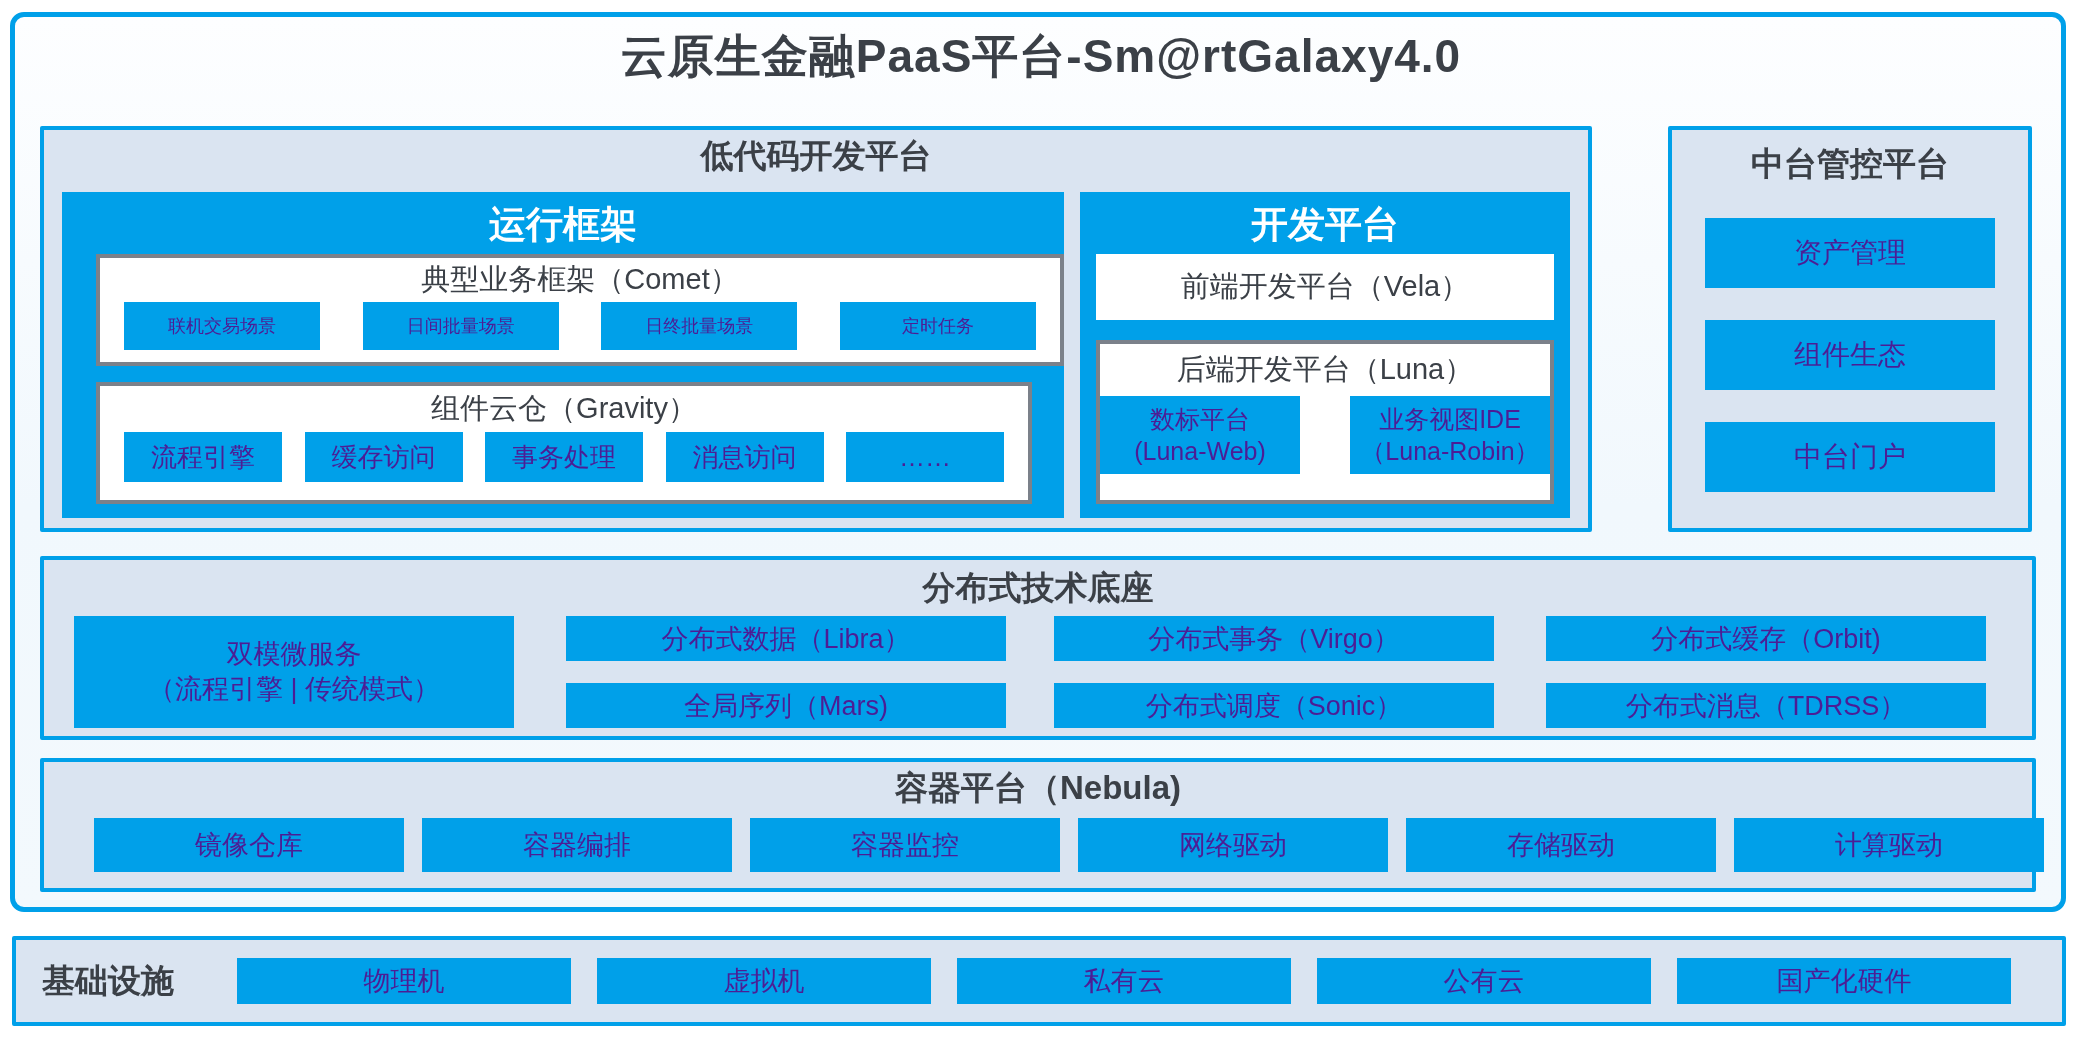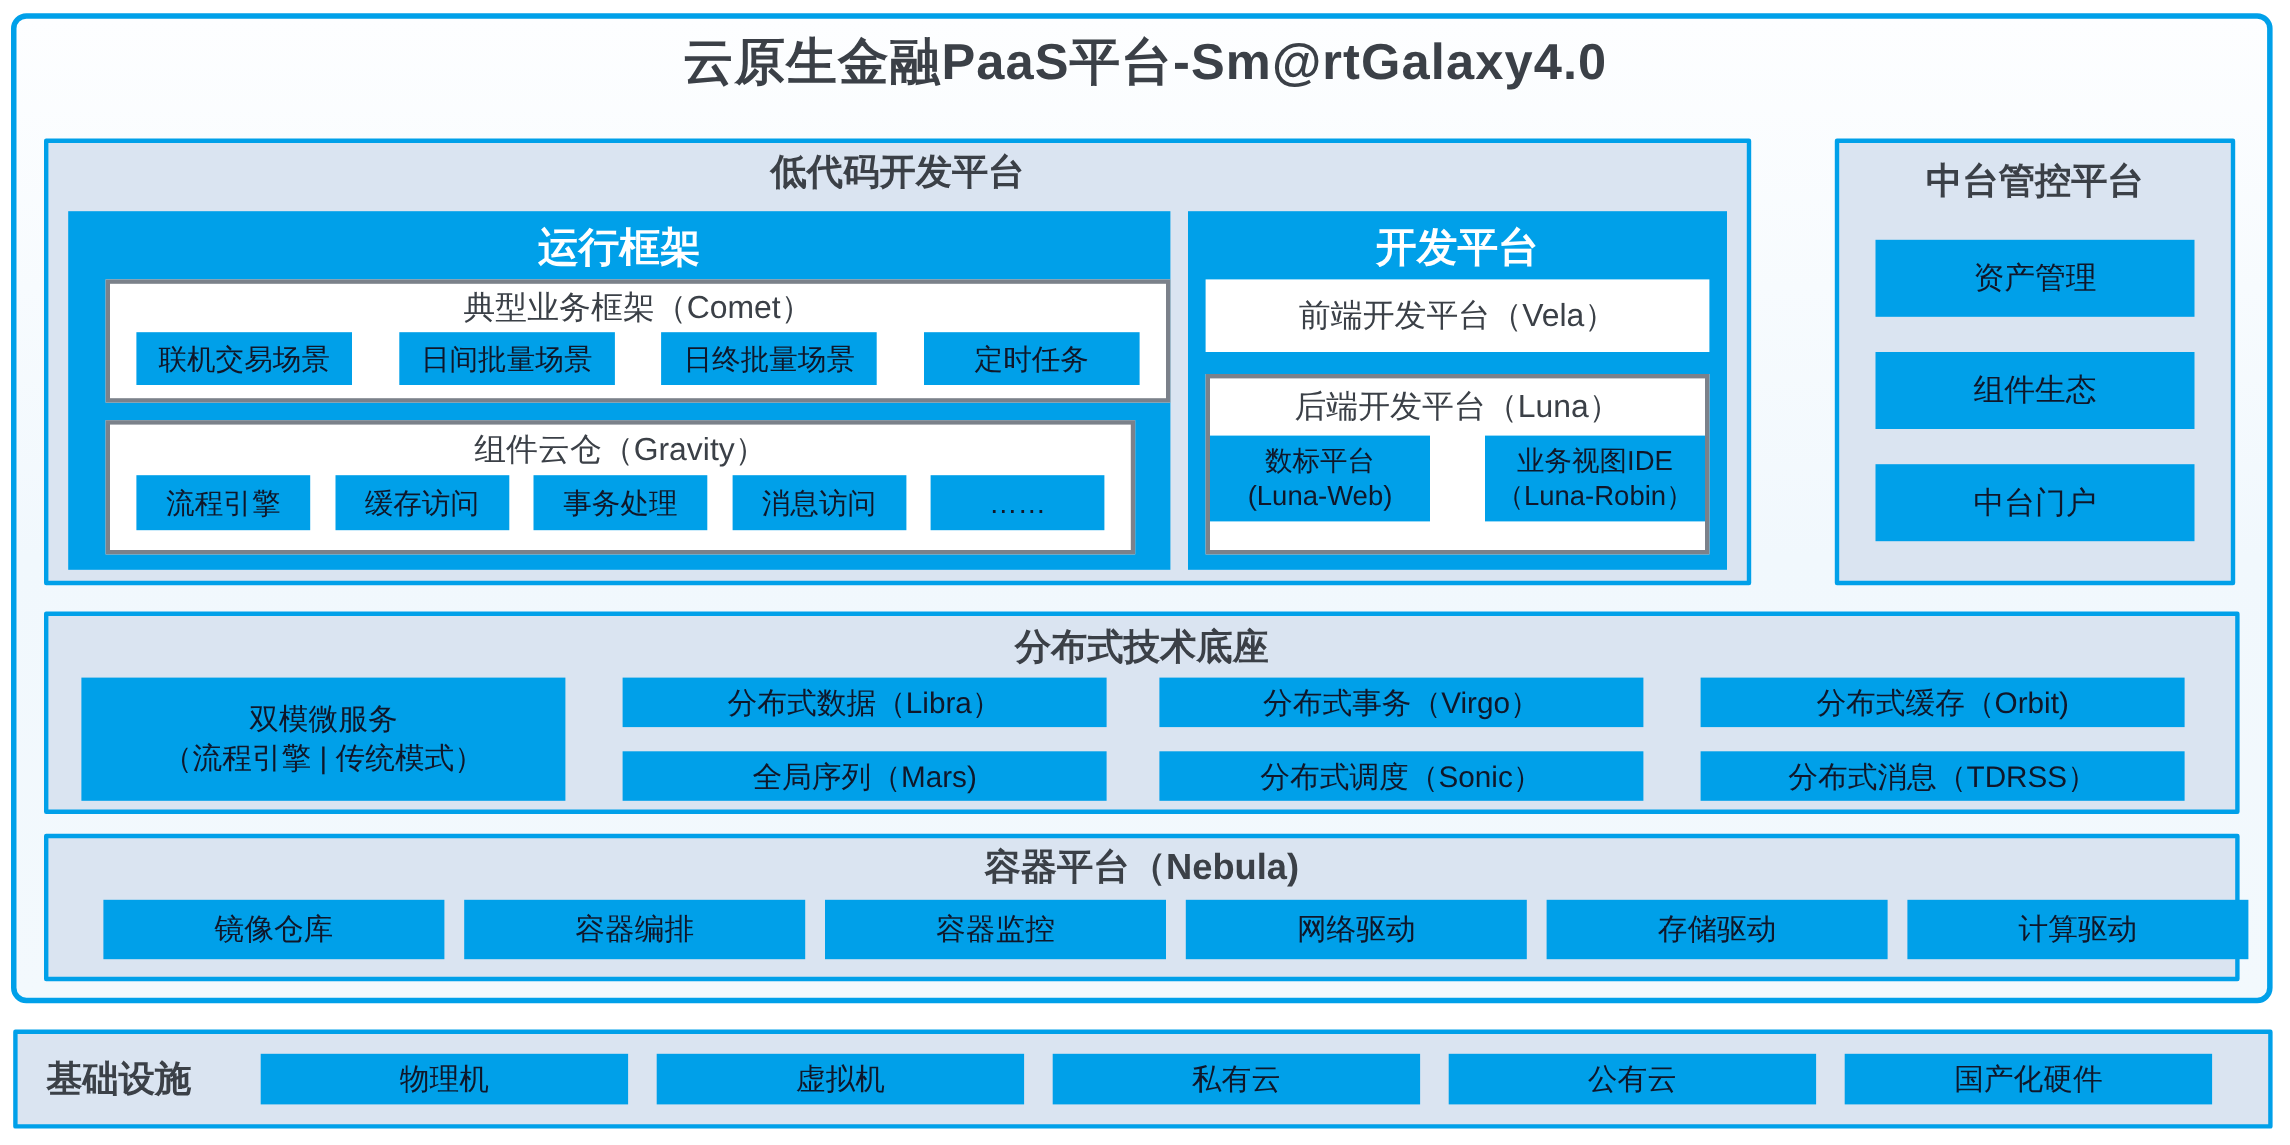--- a/index.html
+++ b/index.html
@@ -20,34 +20,34 @@
   }
   
   .light-panel{position:absolute;background:#dae4f1;border:4px solid #00a0e9;border-radius:2px;box-sizing:border-box;}
   .cyan-panel{position:absolute;background:#00a0e9;box-sizing:border-box;}
   .white-box{position:absolute;background:#ffffff;box-sizing:border-box;}
   .gray-border{border:4px solid #7b818a;}
   .section-title{position:absolute;text-align:center;font-size:33px;font-weight:700;color:#3b4047;}
   .panel-title{position:absolute;text-align:center;font-size:37px;font-weight:700;color:#ffffff;}
   .box-label{display:flex;align-items:center;justify-content:center;font-size:29px;color:#3b4047;}
   .btn{
-    background:#00a0e9;color:#0f172a;display:flex;align-items:center;justify-content:center;
+    background:#00a0e9;color:#4c1d95;display:flex;align-items:center;justify-content:center;
     box-sizing:border-box;text-align:left;
   }
   .btn-row{display:flex;box-sizing:border-box;}
   .two-line{flex-direction:column;line-height:1.28;}
   
   .lowcode-panel{left:40px;top:126px;width:1552px;height:406px;}
   .lowcode-title{left:40px;top:134px;width:1552px;}
   .runtime-panel{left:62px;top:192px;width:1002px;height:326px;}
   .runtime-title{left:62px;top:200px;width:1002px;}
   .comet-box{left:96px;top:254px;width:968px;height:112px;}
   .comet-label{height:44px;}
   .comet-row{padding:0 24px;justify-content:space-between;}
-  .comet-row .btn{width:196px;height:48px;font-size:26px;}
+  .comet-row .btn{width:196px;height:48px;font-size:18px;}
   .gravity-box{left:96px;top:382px;width:936px;height:122px;}
   .gravity-label{height:46px;}
   .gravity-row{padding:0 24px;justify-content:space-between;}
   .gravity-row .btn{width:158px;height:50px;font-size:26px;}
   
   .dev-panel{left:1080px;top:192px;width:490px;height:326px;}
   .dev-title{left:1080px;top:200px;width:490px;}
   .vela-box{left:1096px;top:254px;width:458px;height:66px;}
   .vela-box .box-label{height:100%;}
   .luna-box{left:1096px;top:340px;width:458px;height:164px;}

